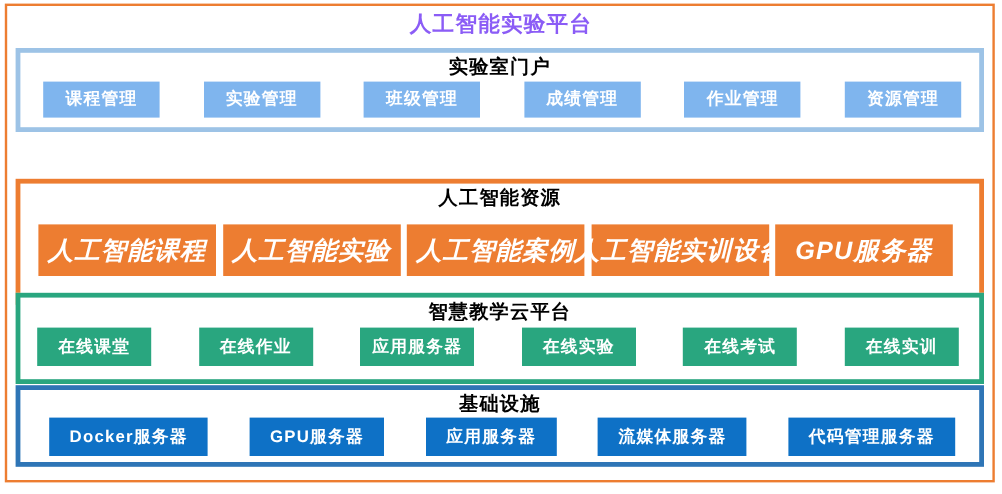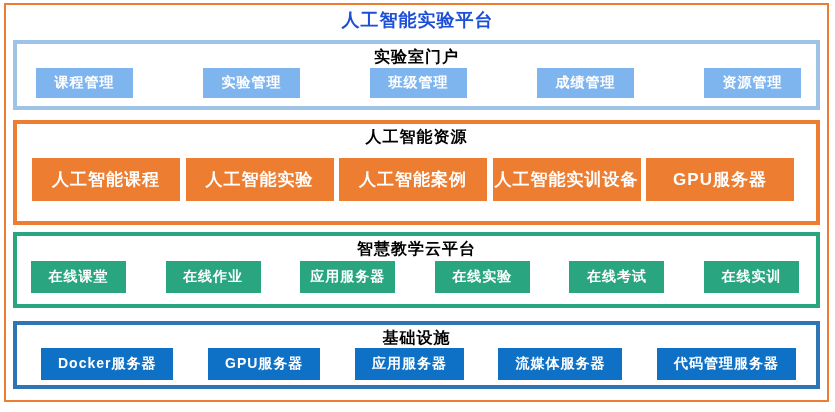--- a/index.html
+++ b/index.html
@@ -6,21 +6,21 @@
   body { font-family:"Liberation Sans", sans-serif; }
   .canvas {
     position:relative; width:835px; height:412px; background:#ffffff; overflow:hidden;
   }
   .outer-frame {
     position:absolute; left:4px; top:3px; width:825px; height:399px;
     border:2px solid #ED7D31; box-sizing:border-box; background:#ffffff;
   }
   .main-title {
     position:absolute; top:9px; left:0; width:100%;
-    text-align:center; font-size:18px; font-weight:bold; color:#1d4ed8;
+    text-align:center; font-size:18px; font-weight:bold; color:#8b5cf6;
     letter-spacing:1px; line-height:22px;
   }
   .layer {
     position:absolute; left:13px; width:807px; box-sizing:border-box;
     border:4px solid #7f1d1d; background:#ffffff;
     display:flex; flex-direction:column;
   }
   .layer-title {
     text-align:center; font-weight:bold; font-size:16px; color:#000000;
     margin-top:3px; letter-spacing:1px; line-height:20px; flex:0 0 auto;
@@ -31,25 +31,25 @@
   .node {
     display:flex; align-items:center; justify-content:center;
     color:#ffffff; font-weight:bold; font-size:14px; letter-spacing:1px;
     box-sizing:border-box; text-align:center; white-space:nowrap;
   }
   
   .layer-portal { top:40px; height:70px; }
   .layer-portal .btn-row { padding:0 15px 7px 19px;gap:24px; }
   .layer-portal .node { width:97px; height:30px; }
   
-  .layer-ai { top:120px; height:105px; }
+  .layer-ai { top:149px; height:105px; }
   .layer-ai .btn-row { padding:0 22px 9px 15px; }
-  .layer-ai .node { width:148px; height:43px; font-size:17px; }
+  .layer-ai .node { width:148px; height:43px; font-size:21px;font-style:italic; }
   
-  .layer-cloud { top:232px; height:76px; }
+  .layer-cloud { top:244px; height:76px; }
   .layer-cloud .btn-row { padding:0 17px 9px 14px; }
   .layer-cloud .node { width:95px; height:32px; }
   
   .layer-infra { top:321px; height:68px; }
   .layer-infra .btn-row { padding:0 20px 7px 24px; }
   .layer-infra .node { height:32px; padding:0 17px; min-width:76px; }
 </style>
 </head>
 <body>
 
@@ -58,20 +58,21 @@
 
   <div class="main-title">人工智能实验平台</div>
 
   <div class="layer layer-portal" style="border-color: rgb(157, 195, 230);">
     <div class="layer-title">实验室门户</div>
     <div class="btn-row">
       <div class="node" style="background-color: rgb(127, 181, 238);">课程管理</div>
       <div class="node" style="background-color: rgb(127, 181, 238);">实验管理</div>
       <div class="node" style="background-color: rgb(127, 181, 238);">班级管理</div>
       <div class="node" style="background-color: rgb(127, 181, 238);">成绩管理</div>
+      <div class="node" style="background-color: rgb(127, 181, 238);">作业管理</div>
       <div class="node" style="background-color: rgb(127, 181, 238);">资源管理</div>
     </div>
   </div>
 
   <div class="layer layer-ai" style="border-color: rgb(237, 125, 49);">
     <div class="layer-title">人工智能资源</div>
     <div class="btn-row">
       <div class="node" style="background-color: rgb(237, 125, 49);">人工智能课程</div>
       <div class="node" style="background-color: rgb(237, 125, 49);">人工智能实验</div>
       <div class="node" style="background-color: rgb(237, 125, 49);">人工智能案例</div>

